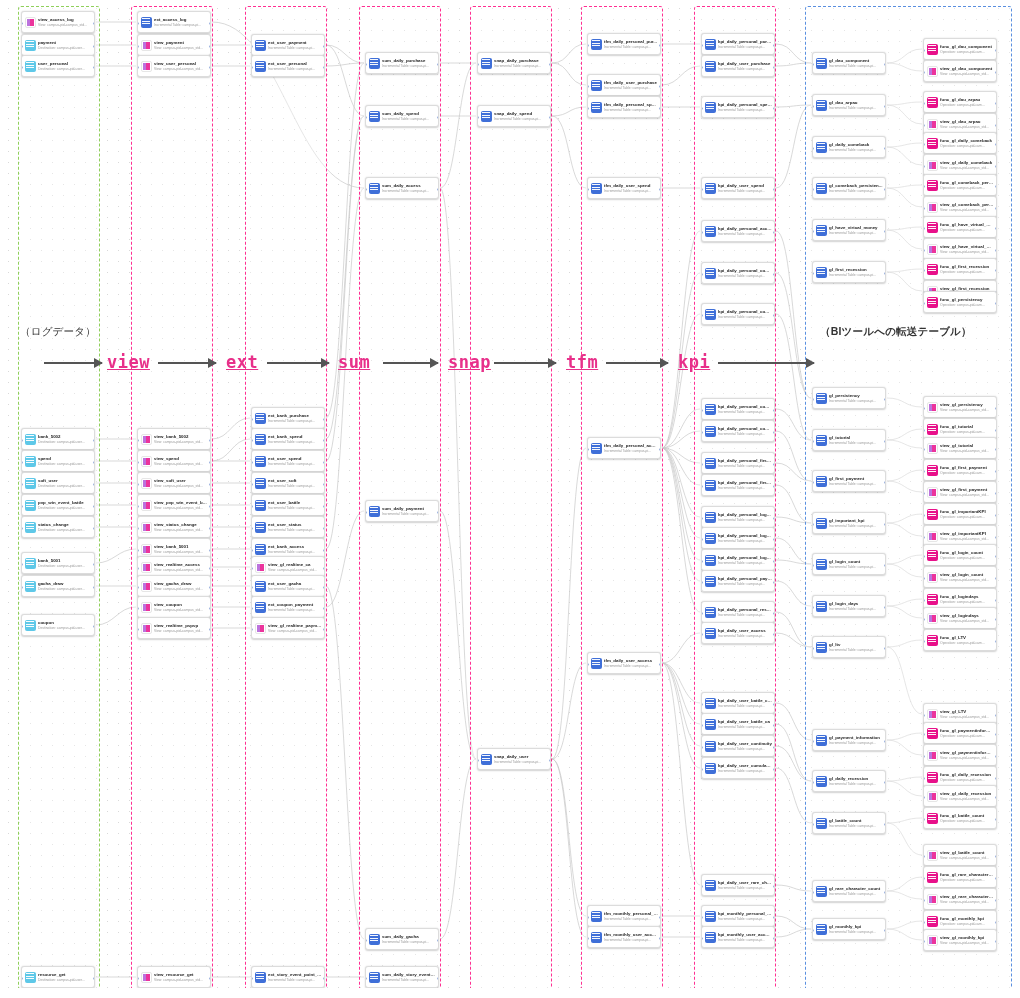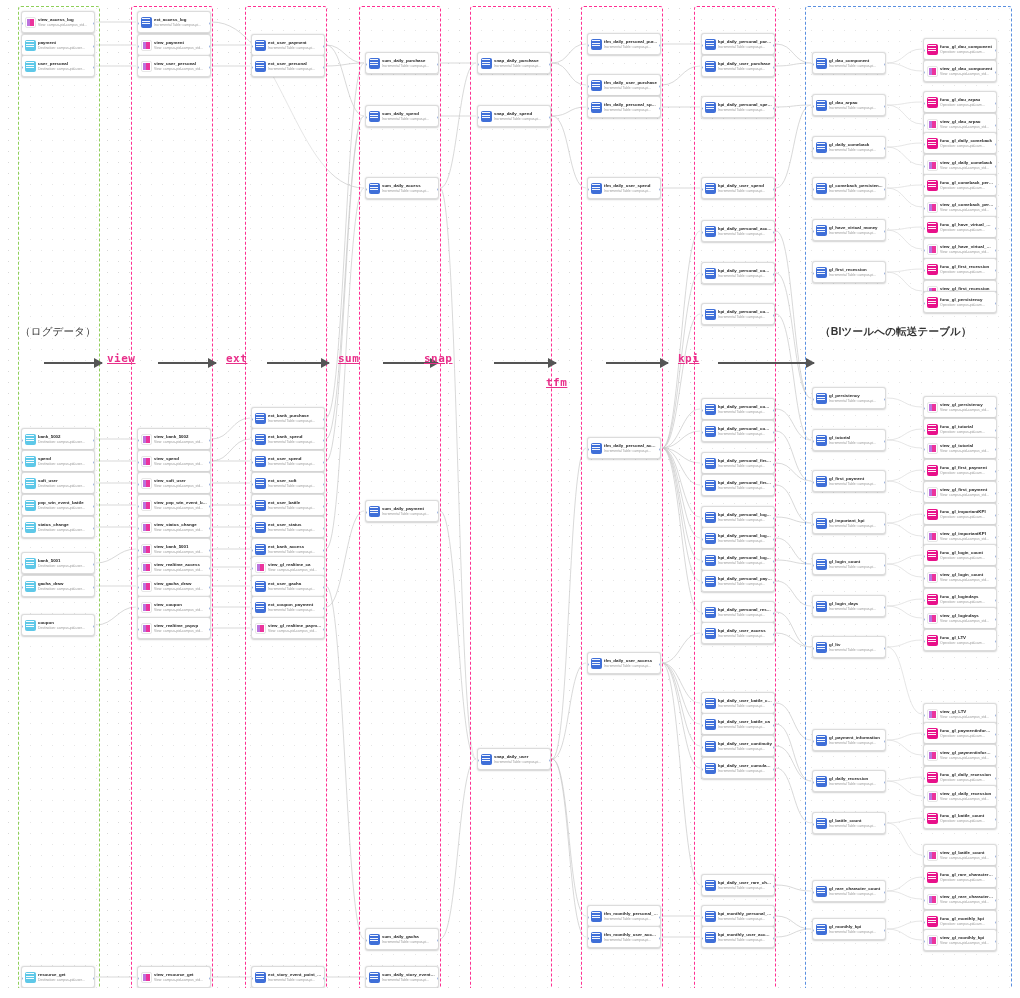--- a/index.html
+++ b/index.html
@@ -28,21 +28,21 @@
   .group-label {
     position: absolute;
     font-size: 10.5px;
     color: #333;
     white-space: nowrap;
     letter-spacing: 0.2px;
   }
   .stage-label {
     position: absolute;
     font-family: "DejaVu Sans Mono", "Liberation Mono", monospace;
-    font-size: 11px;
+    font-size: 17px;
     font-weight: bold;
     color: #e8308a;
     text-decoration: underline;
     letter-spacing: 0.5px;
     white-space: nowrap;
   }
   .arrow {
     position: absolute;
     height: 2px;
     background: #555;
@@ -300,22 +300,22 @@
       <div class="arrow" style="left: 267px; width: 62px;"></div>
       <div class="arrow" style="left: 383px; width: 55px;"></div>
       <div class="arrow" style="left: 494px; width: 62px;"></div>
       <div class="arrow" style="left: 606px; width: 62px;"></div>
       <div class="arrow" style="left: 718px; width: 96px;"></div>
     </div>
   <div id="stages-layer">
       <div class="stage-label" style="left: 107px; top: 352px;">view</div>
       <div class="stage-label" style="left: 226px; top: 352px;">ext</div>
       <div class="stage-label" style="left: 338px; top: 352px;">sum</div>
-      <div class="stage-label" style="left: 424px; top: 352px;">snap</div>
-      <div class="stage-label" style="left: 546px; top: 352px; margin-top: 24px;">tfm</div>
+      <div class="stage-label" style="left: 448px; top: 352px;">snap</div>
+      <div class="stage-label" style="left: 566px; top: 352px;">tfm</div>
       <div class="stage-label" style="left: 678px; top: 352px;">kpi</div>
     </div>
   <div id="nodes-layer">
       <div class="node" style="left: 21px; top: 11px;">
         <div class="ico viewico"></div>
         <div class="txt">
           <div class="nm">view_access_log</div>
           <div class="sub">View: campus-pid-campus_std...</div>
         </div>
         <div class="port l"></div>

